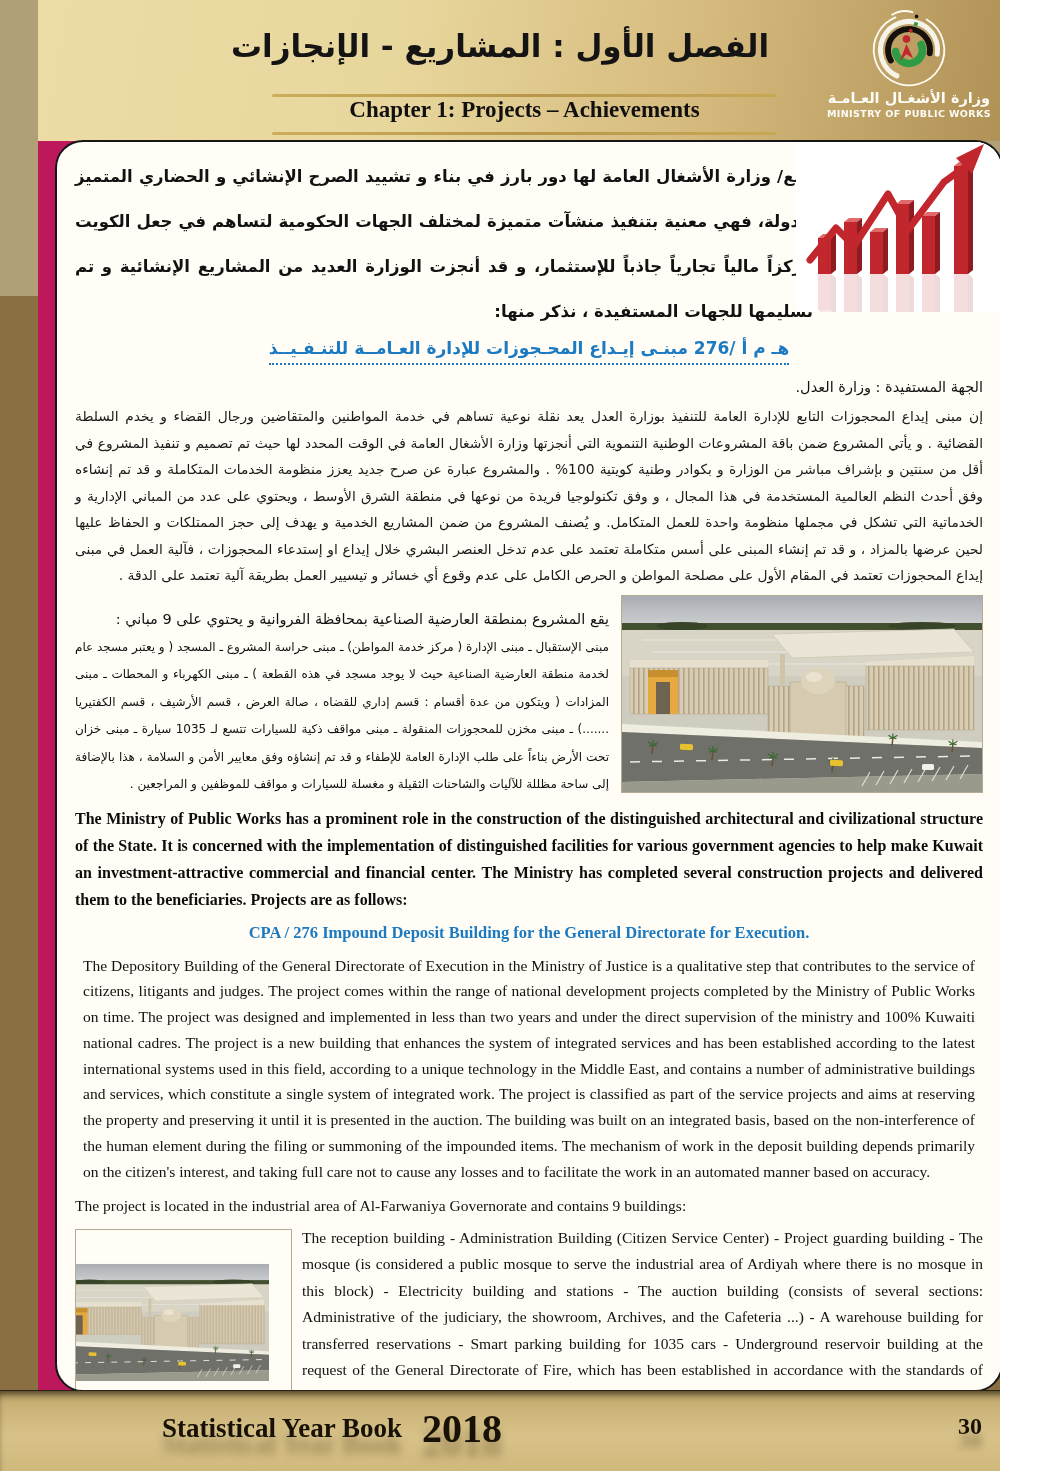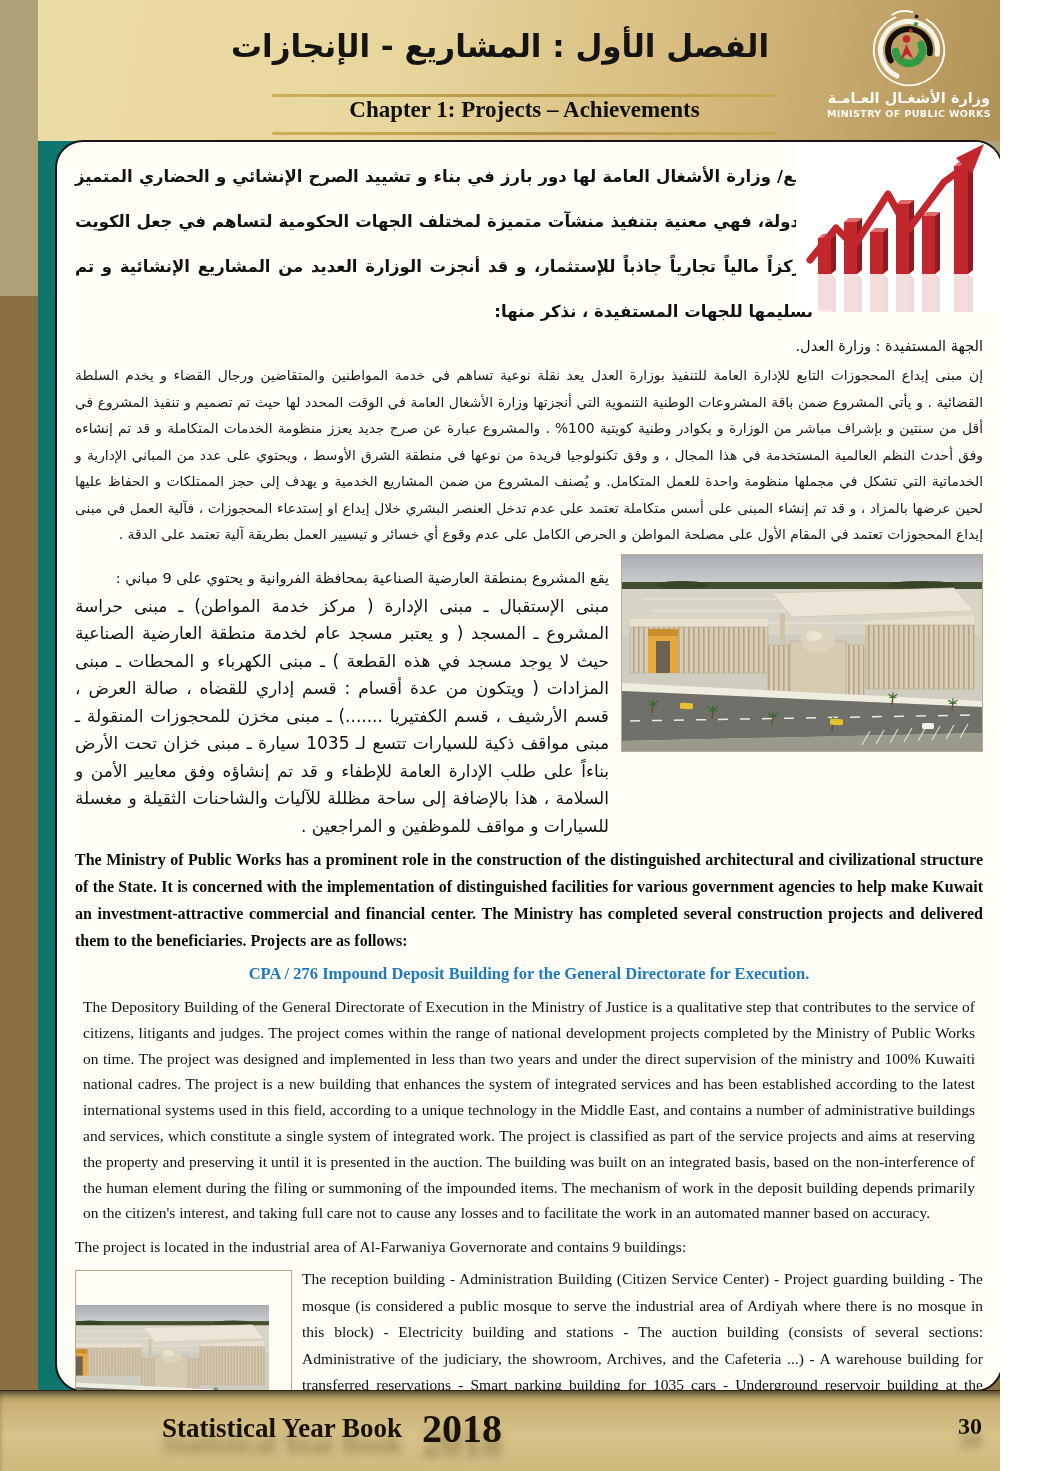--- a/index.html
+++ b/index.html
@@ -1,16 +1,16 @@
 <!DOCTYPE html>
 <html lang="en"><head>
 <meta charset="utf-8">
 <style>
   html,body{margin:0;padding:0;}
-  .page{position:relative;width:1000px;height:1471px;background:#0f766e;overflow:hidden;
+  .page{position:relative;width:1000px;height:1471px;background:#be185d;overflow:hidden;
         font-family:"DejaVu Sans",sans-serif;color:#111;}
 
   
   .header-band{position:absolute;left:0;top:0;width:1040px;height:141px;
     background:linear-gradient(100deg,#ecdca6 0%,#e8d79d 38%,#d5b97c 68%,#ab8c51 100%);}
   .sidebar-left-top{position:absolute;left:0;top:0;width:38px;height:296px;background:#b0a078;}
   .sidebar-left-bottom{position:absolute;left:0;top:296px;width:38px;height:1095px;background:#8a6f42;}
   .sidebar-right-top{position:absolute;right:0;top:141px;width:36px;height:110px;background:#b0a078;}
   .sidebar-right-bottom{position:absolute;right:0;top:251px;width:36px;height:1140px;background:#8a6f42;}
   .footer-band{position:absolute;left:0;bottom:0;width:1040px;height:80px;
@@ -42,21 +42,21 @@
   .intro-ar{margin:0;padding-top:12px;width:738px;font-weight:bold;font-size:16.5px;line-height:45px;color:#121212;}
   .title-ar-wrap{text-align:center;margin:4px 0 10px 0;}
   .title-ar{display:inline-block;direction:rtl;font-weight:bold;font-size:17px;color:#1b7ac1;
     border-bottom:2px dotted #1b7ac1;padding-bottom:5px;}
   .beneficiary-ar{direction:rtl;text-align:right;font-size:14.5px;margin:0 0 4px 0;line-height:24px;}
   .body-ar{margin:0 0 6px 0;font-size:13.8px;line-height:26.5px;font-weight:400;color:#1a1a1a;}
 
   .location-row{display:flex;flex-direction:row;align-items:flex-start;margin:2px 0 6px 0;}
   .location-text{flex:1 1 auto;margin-right:12px;margin-top:9px;}
   .location-title-ar{direction:rtl;text-align:right;font-size:14.5px;margin:0;line-height:30px;}
-  .location-body-ar{margin:0;font-size:17px;line-height:27.5px;}
+  .location-body-ar{margin:0;font-size:12px;line-height:27.5px;}
   .photo-large{flex:0 0 auto;width:360px;height:196px;border:1px solid #b5ab91;}
 
   .intro-en{margin:6px 0 10px 0;font-family:"Liberation Serif",serif;font-weight:bold;
     font-size:16px;line-height:27px;text-align:justify;color:#0d0d0d;}
   .title-en{margin:8px 0 10px 0;text-align:center;font-family:"Liberation Serif",serif;
     font-weight:bold;font-size:16.5px;color:#1b7ac1;}
   .beneficiary-en{margin:0 0 4px 0;font-family:"Liberation Serif",serif;font-size:15.5px;line-height:26px;}
   .body-en{margin:8px;font-family:"Liberation Serif",serif;font-size:15.5px;line-height:25.8px;text-align:justify;}
   .location-line-en{margin:0 0 6px 0;font-family:"Liberation Serif",serif;font-size:15.5px;line-height:26px;}
 
@@ -216,20 +216,23 @@
 
   <div class="content-box">
     <div class="box-inner">
 
       <svg class="growth-chart" viewBox="0 0 205 170">
           <use href="#chart3d"></use>
         </svg>
 
       <p class="p-ar intro-ar">تابع/ وزارة الأشغال العامة لها دور بارز في بناء و تشييد الصرح الإنشائي و الحضاري المتميز للدولة، فهي معنية بتنفيذ منشآت متميزة لمختلف الجهات الحكومية لتساهم في جعل الكويت مركزاً مالياً تجارياً جاذباً للإستثمار، و قد أنجزت الوزارة العديد من المشاريع الإنشائية و تم تسليمها للجهات المستفيدة ، نذكر منها:</p>
 
+      <div class="title-ar-wrap">
+        <span class="title-ar">هـ م أ /276 مبنـى إيـداع المحـجوزات للإدارة العـامــة للتنـفـيــذ</span>
+      </div>
 
       <p class="beneficiary-ar">الجهة المستفيدة : وزارة العدل.</p>
 
       <p class="p-ar body-ar">إن مبنى إيداع المحجوزات التابع للإدارة العامة للتنفيذ بوزارة العدل يعد نقلة نوعية تساهم في خدمة المواطنين والمتقاضين ورجال القضاء و يخدم السلطة القضائية . و يأتي المشروع ضمن باقة المشروعات الوطنية التنموية التي أنجزتها وزارة الأشغال العامة في الوقت المحدد لها حيث تم تصميم و تنفيذ المشروع في أقل من سنتين و بإشراف مباشر من الوزارة و بكوادر وطنية كويتية 100% . والمشروع عبارة عن صرح جديد يعزز منظومة الخدمات المتكاملة و قد تم إنشاءه وفق أحدث النظم العالمية المستخدمة في هذا المجال ، و وفق تكنولوجيا فريدة من نوعها في منطقة الشرق الأوسط ، ويحتوي على عدد من المباني الإدارية و الخدماتية التي تشكل في مجملها منظومة واحدة للعمل المتكامل. و يُصنف المشروع من ضمن المشاريع الخدمية و يهدف إلى حجز الممتلكات و الحفاظ عليها لحين عرضها بالمزاد ، و قد تم إنشاء المبنى على أسس متكاملة تعتمد على عدم تدخل العنصر البشري خلال إيداع او إستدعاء المحجوزات ، فآلية العمل في مبنى إيداع المحجوزات تعتمد في المقام الأول على مصلحة المواطن و الحرص الكامل على عدم وقوع أي خسائر و تيسيير العمل بطريقة آلية تعتمد على الدقة .</p>
 
       <div class="location-row">
         <div class="location-text">
           <p class="location-title-ar">يقع المشروع بمنطقة العارضية الصناعية بمحافظة الفروانية و يحتوي على 9 مباني :</p>
           <p class="p-ar location-body-ar">مبنى الإستقبال ـ مبنى الإدارة ( مركز خدمة المواطن) ـ مبنى حراسة المشروع ـ المسجد ( و يعتبر مسجد عام لخدمة منطقة العارضية الصناعية حيث لا يوجد مسجد في هذه القطعة ) ـ مبنى الكهرباء و المحطات ـ مبنى المزادات ( ويتكون من عدة أقسام : قسم إداري للقضاه ، صالة العرض ، قسم الأرشيف ، قسم الكفتيريا .......) ـ مبنى مخزن للمحجوزات المنقولة ـ مبنى مواقف ذكية للسيارات تتسع لـ 1035 سيارة ـ مبنى خزان تحت الأرض بناءاً على طلب الإدارة العامة للإطفاء و قد تم إنشاؤه وفق معايير الأمن و السلامة ، هذا بالإضافة إلى ساحة مظللة للآليات والشاحنات الثقيلة و مغسلة للسيارات و مواقف للموظفين و المراجعين .</p>
         </div>

